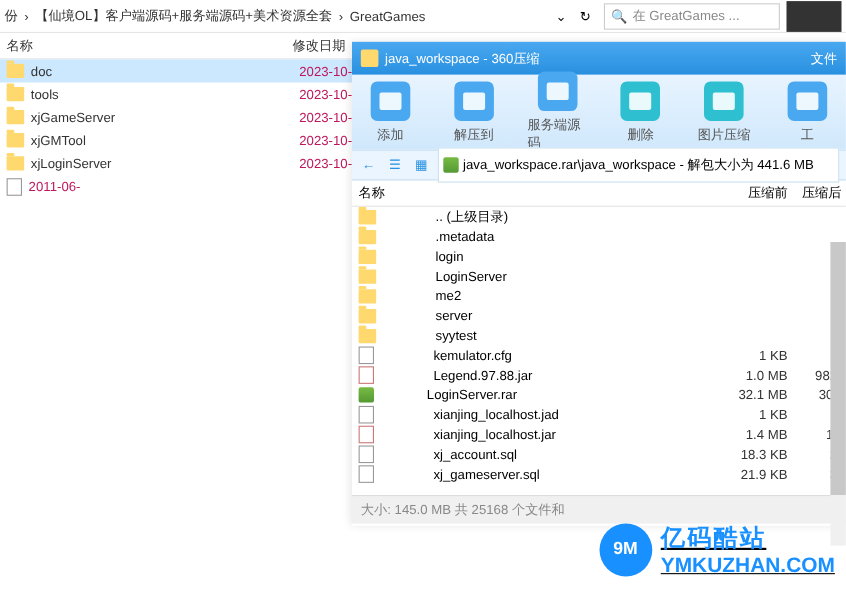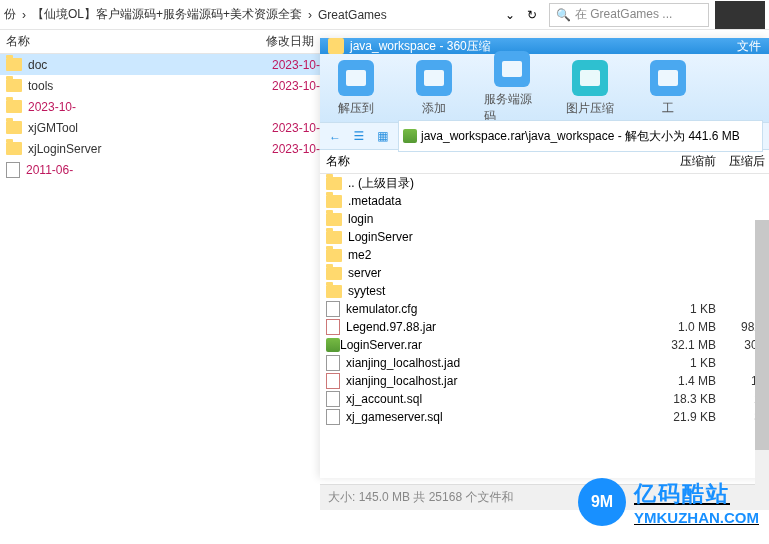--- a/index.html
+++ b/index.html
@@ -25,21 +25,21 @@
 .exp-row { height: 21px; display: flex; align-items: center; padding-left: 6px; }
 .exp-row.sel { background: #cce8ff; }
 .folder-icon { width: 16px; height: 13px; background: #ffd96e; border-radius: 1px; margin-right: 6px; position: relative; }
 .folder-icon::before { content: ''; position: absolute; top: -3px; left: 0; width: 7px; height: 3px; background: #ffd96e; border-radius: 1px 1px 0 0; }
 .file-icon { width: 14px; height: 16px; background: #fff; border: 1px solid #999; margin-right: 6px; position: relative; }
 .exp-row .fname { width: 244px; color: #333; }
 .exp-row .fdate { color: #be185d; }
 
 
 .zipwin { position: absolute; left: 320px; top: 38px; width: 449px; height: 440px; background: #fff; box-shadow: -2px 0 8px rgba(0,0,0,0.1); }
-.zip-title { height: 16px; background: linear-gradient(#4aa8f0, #2890e0); display: flex; align-items: center; padding: 4px 8px; color: #fff; justify-content: space-between; }
+.zip-title { height: 30px; background: linear-gradient(#4aa8f0, #2890e0); display: flex; align-items: center; padding: 4px 8px; color: #fff; justify-content: space-between; }
 .zip-title .ico { width: 16px; height: 16px; background: #ffd96e; margin-right: 6px; border-radius: 2px; }
 .zip-title .ttxt { flex: 1; }
 .zip-title .right { }
 
 .zip-toolbar { height: 68px; background: linear-gradient(#e8f4ff, #d0e8fc); display: flex; align-items: center; padding: 4px 8px; gap: 22px; }
 .tool { display: flex; flex-direction: column; align-items: center; gap: 4px; width: 56px; }
 .tool-icon { width: 36px; height: 36px; border-radius: 6px; display: flex; align-items: center; justify-content: center; }
 .ti-add { background: #4aa8f0; }
 .ti-ext { background: #4aa8f0; }
 .ti-one { background: #4aa8f0; }
@@ -54,35 +54,35 @@
 .pathbox { flex: 1; background: #fff; border: 1px solid #c8dff0; height: 32px; display: flex; align-items: center; padding: 0 4px; gap: 4px; overflow: hidden; white-space: nowrap; }
 .rar-icon { width: 14px; height: 14px; background: linear-gradient(#7b4, #593); border-radius: 2px; flex-shrink: 0; }
 
 .zip-headers { height: 24px; display: flex; align-items: center; border-bottom: 1px solid #e5e5e5; padding-left: 6px; }
 .zip-headers .zcol-name { width: 330px; }
 .zip-headers .zcol-before { width: 60px; text-align: right; }
 .zip-headers .zcol-after { flex: 1; text-align: right; padding-right: 4px; }
 
 .zip-list { height: 262px; overflow: hidden; }
 .zip-row { height: 18px; display: flex; align-items: center; padding-left: 6px; }
-.zip-row .zname { width: 330px; display: flex; align-items: center; }
+.zip-row .zname { width: 330px; display: flex; align-items: center; gap: 48px; }
 .zip-row .zbefore { width: 60px; text-align: right; color: #333; }
 .zip-row .zafter { flex: 1; text-align: right; padding-right: 8px; color: #333; }
 .jar-icon { width: 14px; height: 16px; background: #fff; border: 1px solid #c77; margin-right: 6px; }
 .cfg-icon { width: 14px; height: 16px; background: #fff; border: 1px solid #999; margin-right: 6px; }
 .sql-icon { width: 14px; height: 16px; background: #fff; border: 1px solid #999; margin-right: 6px; }
 
-.zip-status { height: 26px; background: #f0f0f0; border-top: 1px solid #ddd; display: flex; align-items: center; padding: 0 8px; color: #888; margin-top: 48px; }
+.zip-status { height: 26px; background: #f0f0f0; border-top: 1px solid #ddd; display: flex; align-items: center; padding: 0 8px; color: #888; }
 
 
 .watermark { position: absolute; right: 10px; bottom: 18px; display: flex; align-items: center; gap: 8px; }
 .wm-logo { width: 48px; height: 48px; border-radius: 50%; background: #1890ff; display: flex; align-items: center; justify-content: center; color: #fff; font-size: 16px; font-weight: bold; }
 .wm-text { display: flex; flex-direction: column; text-decoration: underline; }
 .wm-text .cn { font-size: 22px; font-weight: bold; color: #1890ff; letter-spacing: 2px; }
-.wm-text .url { font-size: 15px; color: #1890ff; font-weight: bold; }
+.wm-text .url { font-size: 19px; color: #1890ff; font-weight: bold; }
 
 .scrollbar-v { position: absolute; right: 0; top: 182px; width: 14px; height: 276px; background: #f0f0f0; }
 .scrollbar-v .thumb-s { width: 14px; height: 230px; background: #c8c8c8; }
 </style>
 </head>
 <body>
 
 <div class="explorer-top">
   <div class="breadcrumb">
     <span>份</span>
@@ -111,20 +111,21 @@
     <span class="fname">doc</span>
     <span class="fdate">2023-10-</span>
   </div>
   <div class="exp-row">
     <div class="folder-icon"></div>
     <span class="fname">tools</span>
     <span class="fdate">2023-10-</span>
   </div>
   <div class="exp-row">
     <div class="folder-icon"></div>
+    <span class="fname">xjGameServer</span>
     <span class="fdate">2023-10-</span>
   </div>
   <div class="exp-row">
     <div class="folder-icon"></div>
     <span class="fname">xjGMTool</span>
     <span class="fdate">2023-10-</span>
   </div>
   <div class="exp-row">
     <div class="folder-icon"></div>
     <span class="fname">xjLoginServer</span>
@@ -138,30 +139,34 @@
 
 <div class="zipwin">
   <div class="zip-title">
     <div class="ico"></div>
     <span class="ttxt">java_workspace - 360压缩</span>
     <span class="right">文件</span>
   </div>
 
   <div class="zip-toolbar">
     <div class="tool">
+      <div class="tool-icon ti-add"></div>
+      <span class="tool-label">添加</span>
+    </div>
+    <div class="tool">
       <div class="tool-icon ti-ext"></div>
       <span class="tool-label">解压到</span>
     </div>
     <div class="tool">
-      <div class="tool-icon ti-add"></div>
-      <span class="tool-label">添加</span>
-    </div>
-    <div class="tool">
       <div class="tool-icon ti-one"></div>
       <span class="tool-label">服务端源码</span>
+    </div>
+    <div class="tool">
+      <div class="tool-icon ti-del"></div>
+      <span class="tool-label">删除</span>
     </div>
     <div class="tool">
       <div class="tool-icon ti-img"></div>
       <span class="tool-label">图片压缩</span>
     </div>
     <div class="tool">
       <div class="tool-icon ti-tool"></div>
       <span class="tool-label">工</span>
     </div>
   </div>

